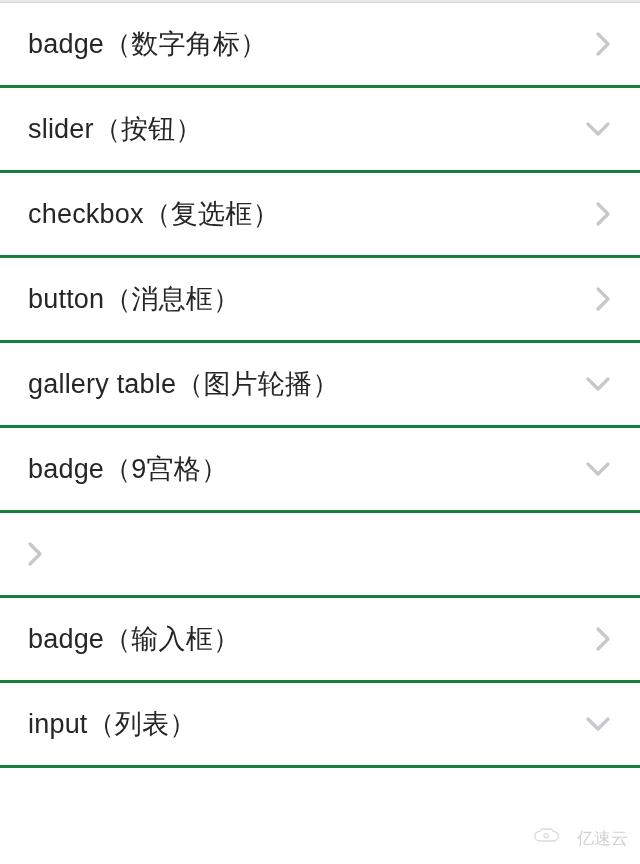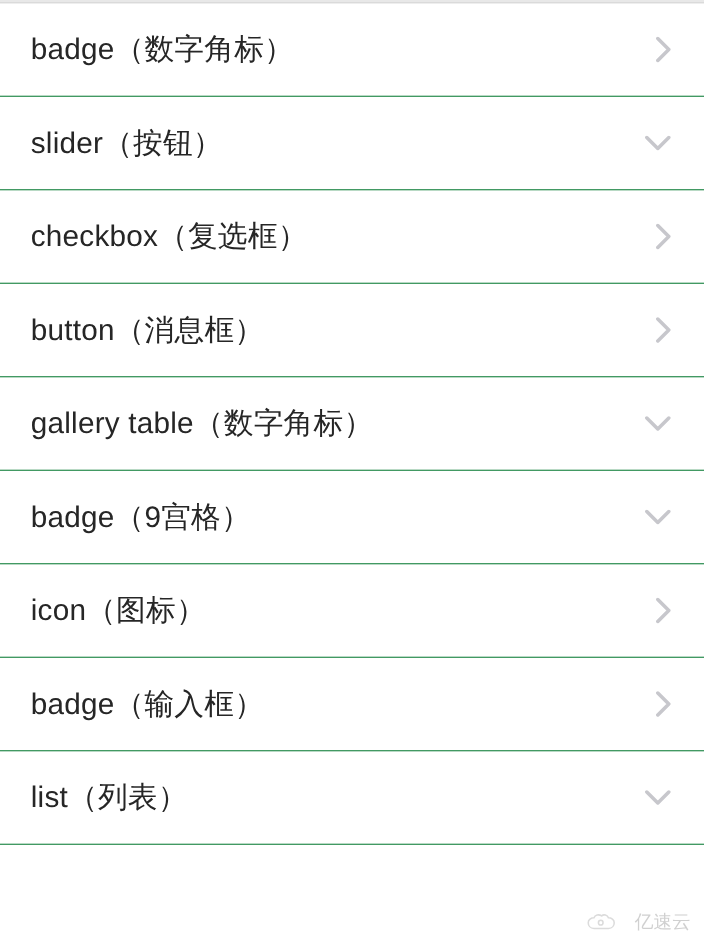--- a/index.html
+++ b/index.html
@@ -21,21 +21,21 @@
     }
     .list {
       width: 100%;
     }
     .list-item {
       display: flex;
       align-items: center;
       justify-content: space-between;
       height: 85px;
       padding: 0 30px 0 28px;
-      border-bottom: 1px solid #15803d;
+      border-bottom: 3px solid #15803d;
       cursor: pointer;
     }
     .list-item-label {
       font-size: 27px;
       color: #262626;
       letter-spacing: 0.2px;
       font-weight: 400;
     }
     .chevron-right {
       width: 14px;
@@ -57,21 +57,20 @@
       height: 100%;
       display: block;
     }
     .watermark {
       position: absolute;
       bottom: 14px;
       right: 12px;
       font-size: 17px;
       color: rgba(120, 120, 120, 0.35);
       display: flex;
-      align-items: center;
       gap: 16px;
       pointer-events: none;
     }
     .watermark-cloud {
       display: inline-block;
       width: 28px;
       height: 18px;
       opacity: 0.35;
     }
   </style>
@@ -113,57 +112,56 @@
     <span class="list-item-label">button（消息框）</span>
     <span class="chevron-right">
       <svg viewBox="0 0 14 24" fill="none" stroke="#c7c7cc" stroke-width="3.2" stroke-linecap="round" stroke-linejoin="round">
           <polyline points="2,2 12,12 2,22"></polyline>
         </svg>
     </span>
   </div>
 
 
   <div class="list-item">
-    <span class="list-item-label">gallery table（数字角标）</span>
+    <span class="list-item-label">gallery table（图片轮播）</span>
     <span class="chevron-down">
       <svg viewBox="0 0 24 14" fill="none" stroke="#c7c7cc" stroke-width="3.2" stroke-linecap="round" stroke-linejoin="round">
           <polyline points="2,2 12,12 22,2"></polyline>
         </svg>
     </span>
   </div>
 
   <div class="list-item">
     <span class="list-item-label">badge（9宫格）</span>
     <span class="chevron-down">
       <svg viewBox="0 0 24 14" fill="none" stroke="#c7c7cc" stroke-width="3.2" stroke-linecap="round" stroke-linejoin="round">
           <polyline points="2,2 12,12 22,2"></polyline>
         </svg>
     </span>
   </div>
 
   <div class="list-item">
-    <span class="list-item-label">icon（图标）</span>
     <span class="chevron-right">
       <svg viewBox="0 0 14 24" fill="none" stroke="#c7c7cc" stroke-width="3.2" stroke-linecap="round" stroke-linejoin="round">
           <polyline points="2,2 12,12 2,22"></polyline>
         </svg>
     </span>
   </div>
 
   <div class="list-item">
     <span class="list-item-label">badge（输入框）</span>
     <span class="chevron-right">
       <svg viewBox="0 0 14 24" fill="none" stroke="#c7c7cc" stroke-width="3.2" stroke-linecap="round" stroke-linejoin="round">
           <polyline points="2,2 12,12 2,22"></polyline>
         </svg>
     </span>
   </div>
 
   <div class="list-item">
-    <span class="list-item-label">list（列表）</span>
+    <span class="list-item-label">input（列表）</span>
     <span class="chevron-down">
       <svg viewBox="0 0 24 14" fill="none" stroke="#c7c7cc" stroke-width="3.2" stroke-linecap="round" stroke-linejoin="round">
           <polyline points="2,2 12,12 22,2"></polyline>
         </svg>
     </span>
   </div>
 
 </div>
 
 <div class="watermark">

